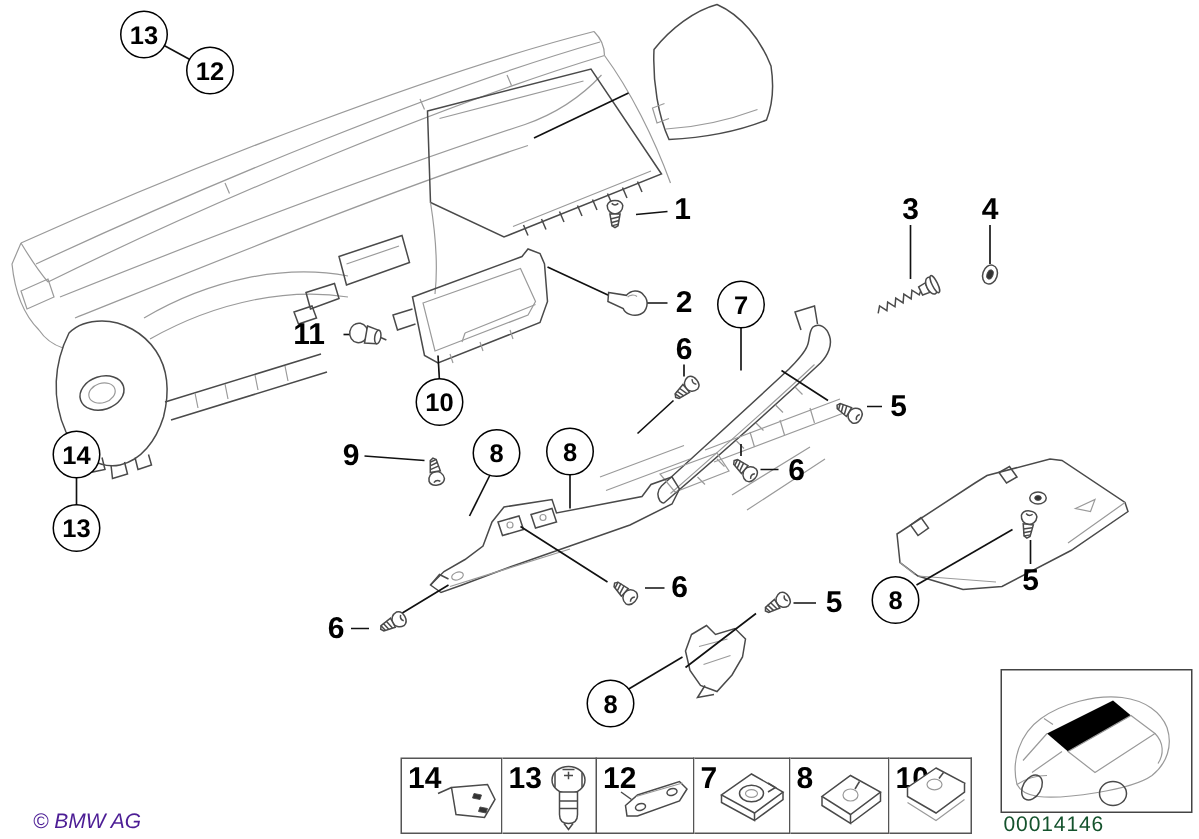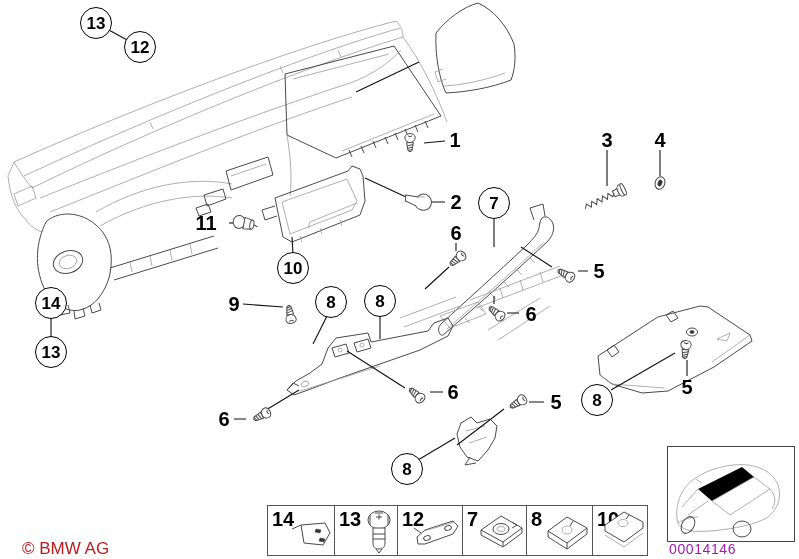--- a/index.html
+++ b/index.html
@@ -12,22 +12,22 @@
   .df{stroke:#4a4a4a;fill:#333;stroke-width:0.6;}
   .k{stroke:#111;fill:none;stroke-width:1.1;}
   .callout{position:absolute;transform:translate(-50%,-50%);font-weight:bold;font-size:20px;color:#000;line-height:1;white-space:nowrap;}
   .callout.circled{width:30px;height:30px;border:1.7px solid #000;border-radius:50%;background:#fff;display:flex;align-items:center;justify-content:center;font-size:17px;}
   .legend{position:absolute;left:267px;top:505px;height:51px;display:flex;}
   .cell{position:relative;border:1px solid #555;border-left:none;box-sizing:border-box;height:51px;background:#fff;}
   .cell.first{border-left:1px solid #555;}
   .cell .num{position:absolute;left:4px;top:2px;font-weight:bold;font-size:20px;color:#000;}
   .cell svg{position:absolute;right:1px;bottom:0px;}
   .carbox{position:absolute;left:667px;top:446px;width:128px;height:96px;border:1.2px solid #444;box-sizing:border-box;background:#fff;}
-  .docnum{position:absolute;left:669px;top:541px;font-size:14px;color:#a21caf;letter-spacing:0.6px;}
-  .copyright{position:absolute;left:22px;top:539px;font-size:17px;color:#b91c1c;}
+  .docnum{position:absolute;left:669px;top:541px;font-size:14px;color:#14532d;letter-spacing:0.6px;}
+  .copyright{position:absolute;left:22px;top:539px;font-size:14px;color:#4c1d95;font-style:italic;}
 </style>
 </head>
 <body>
 
 <div class="stage">
 
   <svg class="art" width="799" height="559" viewBox="0 0 799 559">
     <defs>
       <g id="scr">
         <path class="mf" d="M-1,-5.2 C2.4,-5.2 4.6,-2.8 4.6,0 C4.6,2.8 2.4,5.2 -1,5.2 C-3.4,4.6 -4.4,2.6 -4.4,0 C-4.4,-2.6 -3.4,-4.6 -1,-5.2 Z"></path>

